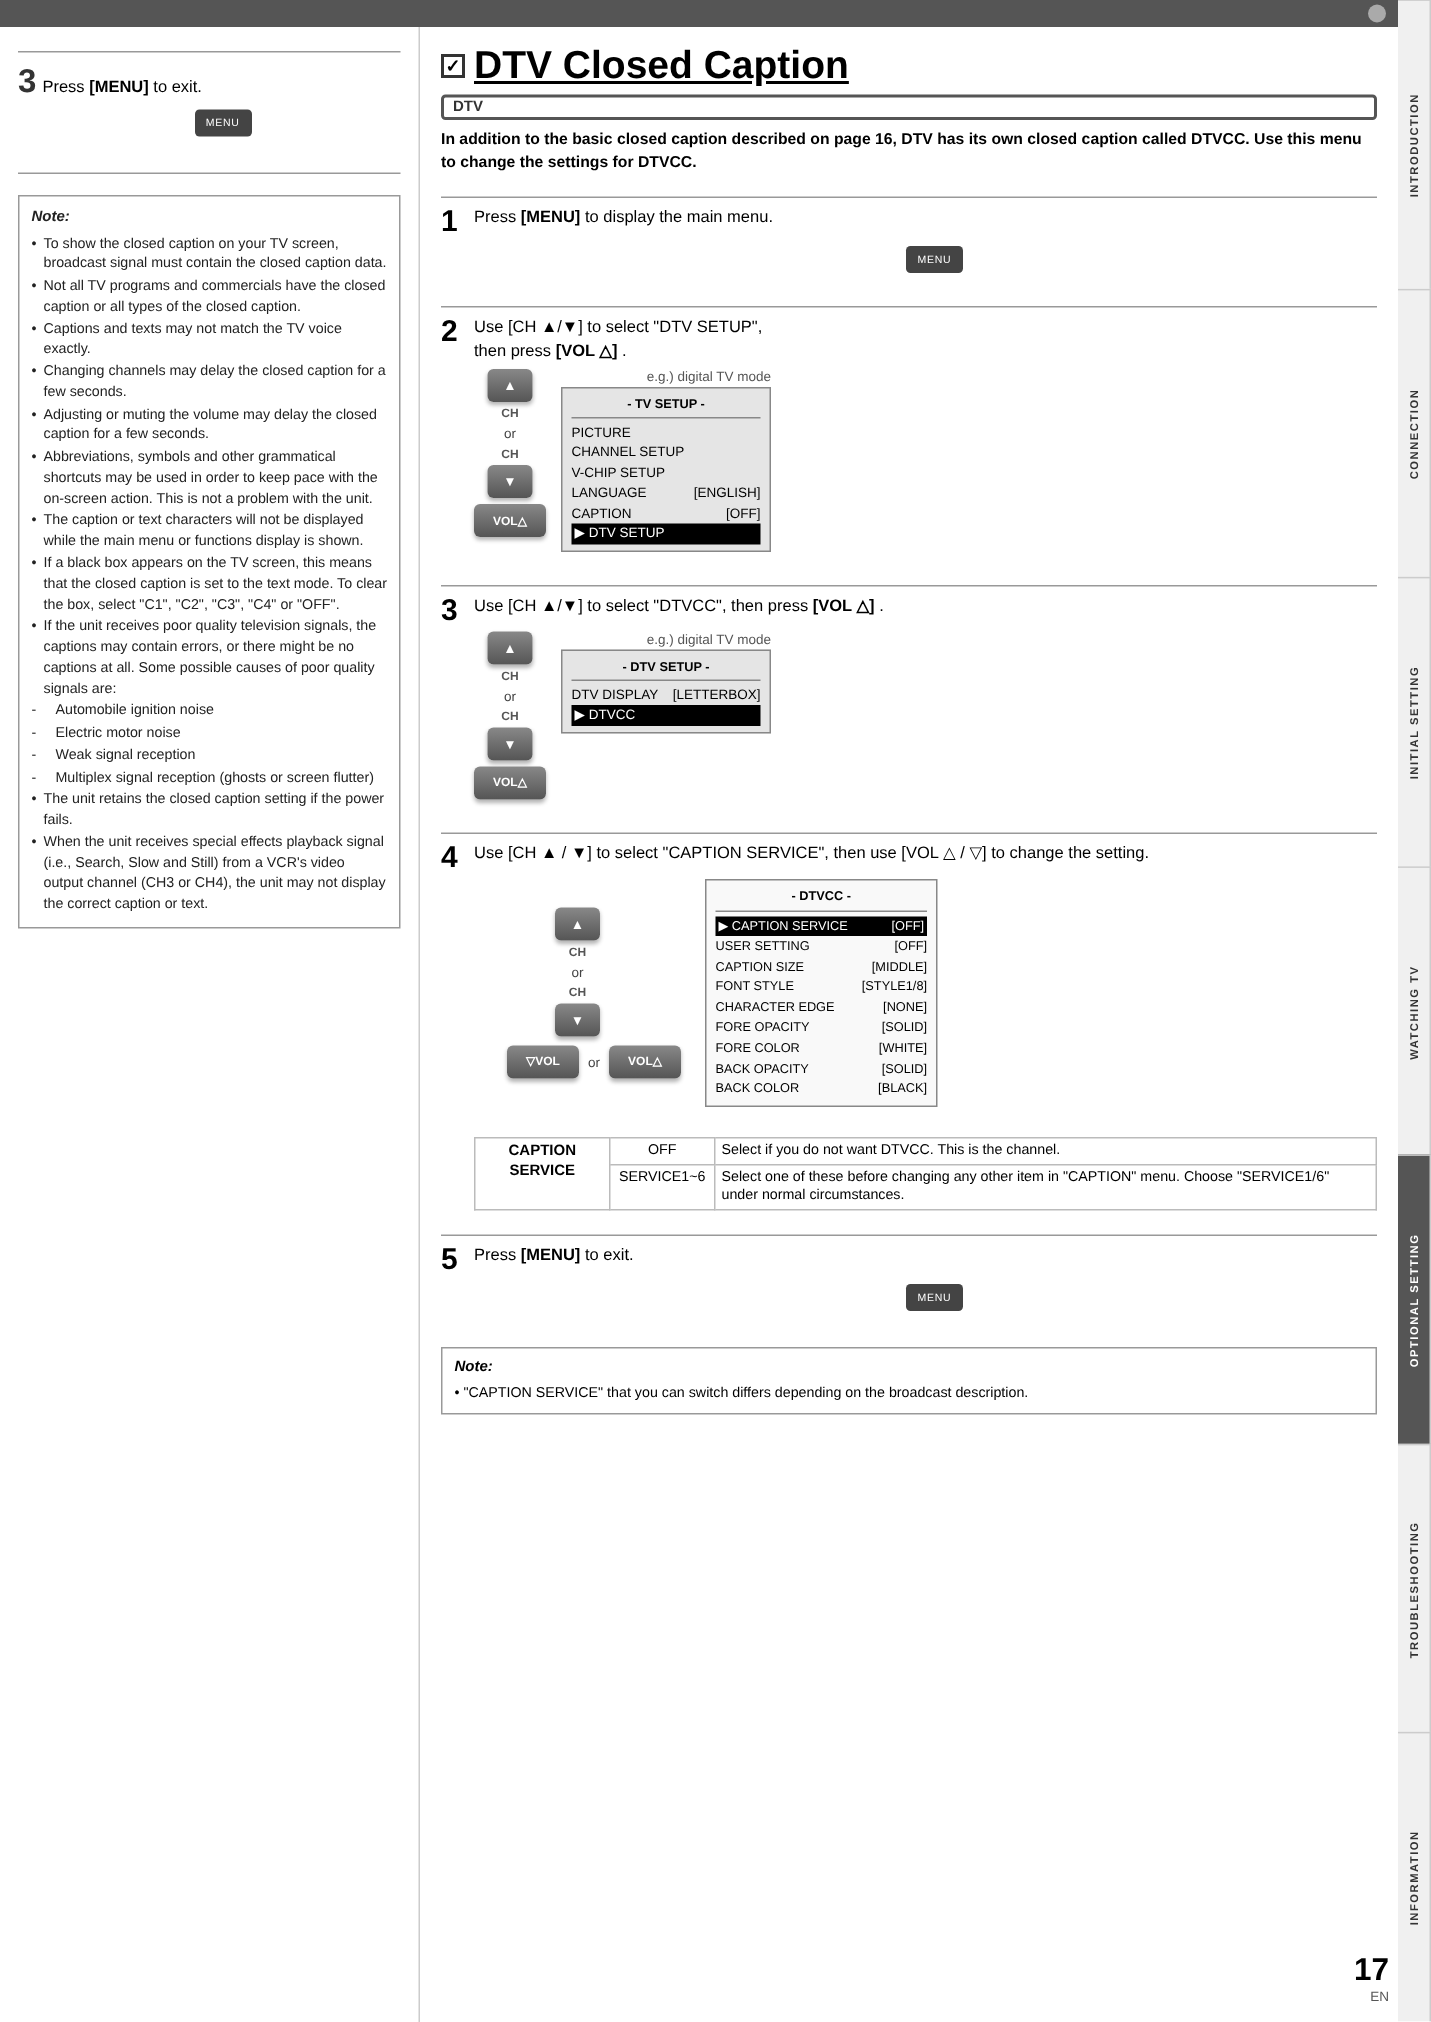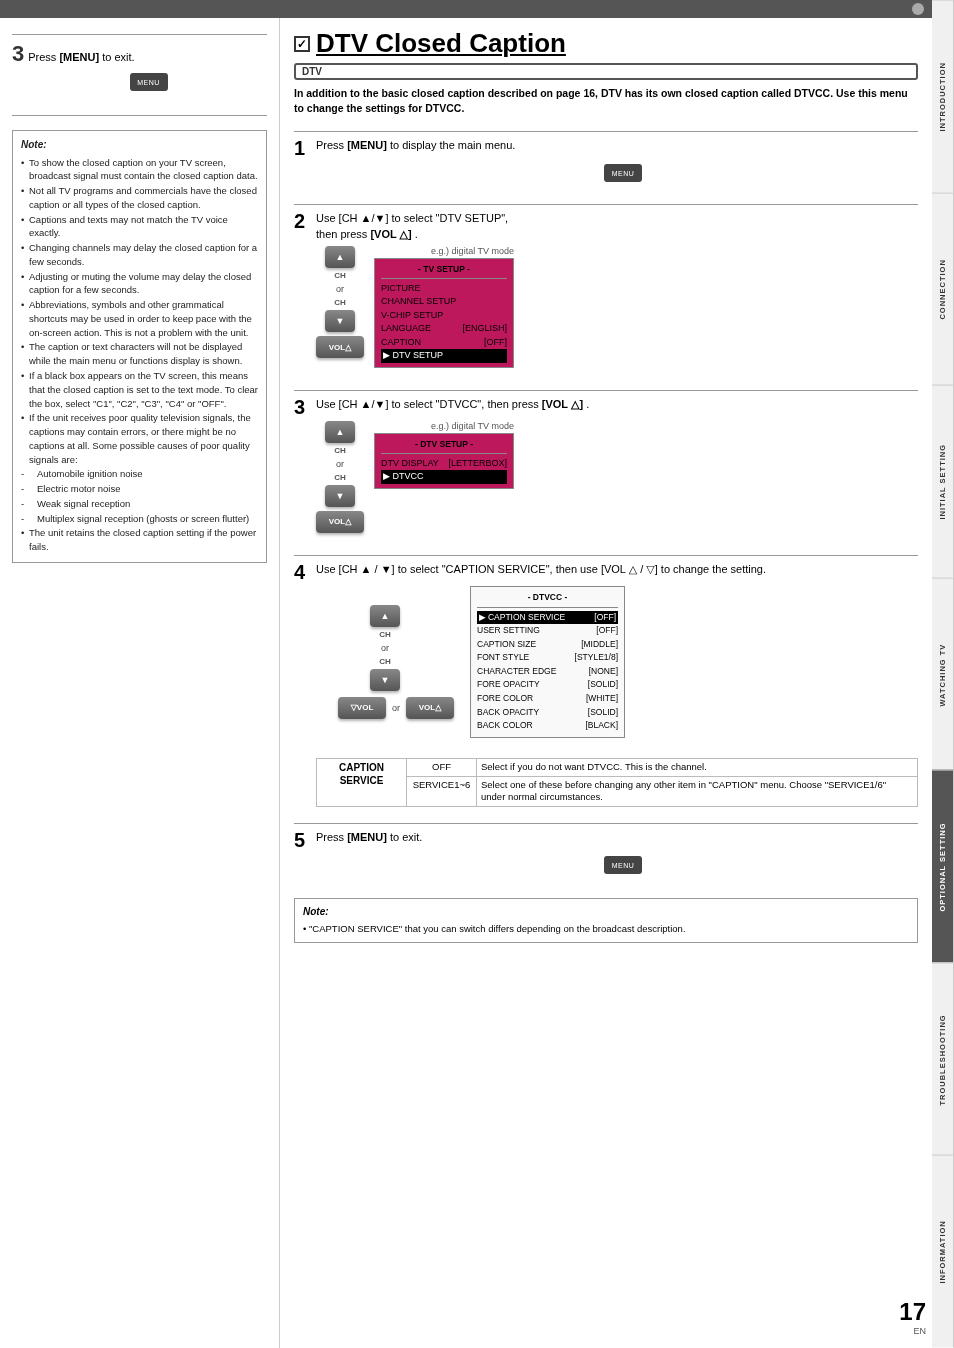--- a/index.html
+++ b/index.html
@@ -287,21 +287,21 @@
     .vol-area {
       display: flex;
       flex-direction: column;
       align-items: center;
       gap: 3px;
     }
 
     
     .menu-box {
       border: 1px solid #888;
-      background: #be185d;
+      background: #e5e5e5;
       font-size: 9px;
       padding: 4px 6px;
       min-width: 140px;
       line-height: 1.5;
     }
     .menu-box-title {
       text-align: center;
       font-weight: bold;
       border-bottom: 1px solid #888;
       margin-bottom: 3px;
@@ -370,21 +370,21 @@
     
     .page-number-area {
       position: absolute;
       bottom: 12px;
       right: 28px;
       display: flex;
       flex-direction: column;
       align-items: flex-end;
     }
     .page-num {
-      font-size: 24px;
+      font-size: 21px;
       font-weight: bold;
       color: #000;
     }
     .page-en {
       font-size: 9px;
       color: #555;
     }
 
     
     .dtvcc-menu-box {
@@ -444,20 +444,21 @@
         <li>Adjusting or muting the volume may delay the closed caption for a few seconds.</li>
         <li>Abbreviations, symbols and other grammatical shortcuts may be used in order to keep pace with the on-screen action. This is not a problem with the unit.</li>
         <li>The caption or text characters will not be displayed while the main menu or functions display is shown.</li>
         <li>If a black box appears on the TV screen, this means that the closed caption is set to the text mode. To clear the box, select "C1", "C2", "C3", "C4" or "OFF".</li>
         <li>If the unit receives poor quality television signals, the captions may contain errors, or there might be no captions at all. Some possible causes of poor quality signals are:</li>
         <li class="note-sub">Automobile ignition noise</li>
         <li class="note-sub">Electric motor noise</li>
         <li class="note-sub">Weak signal reception</li>
         <li class="note-sub">Multiplex signal reception (ghosts or screen flutter)</li>
         <li>The unit retains the closed caption setting if the power fails.</li>
+        <li>When the unit receives special effects playback signal (i.e., Search, Slow and Still) from a VCR's video output channel (CH3 or CH4), the unit may not display the correct caption or text.</li>
       </ul>
     </div>
   </div>
 
   <div class="right-col">
 
     <div class="page-title-row">
       <div class="checkbox-icon">✓</div>
       <span class="page-title">DTV Closed Caption</span>
     </div>

